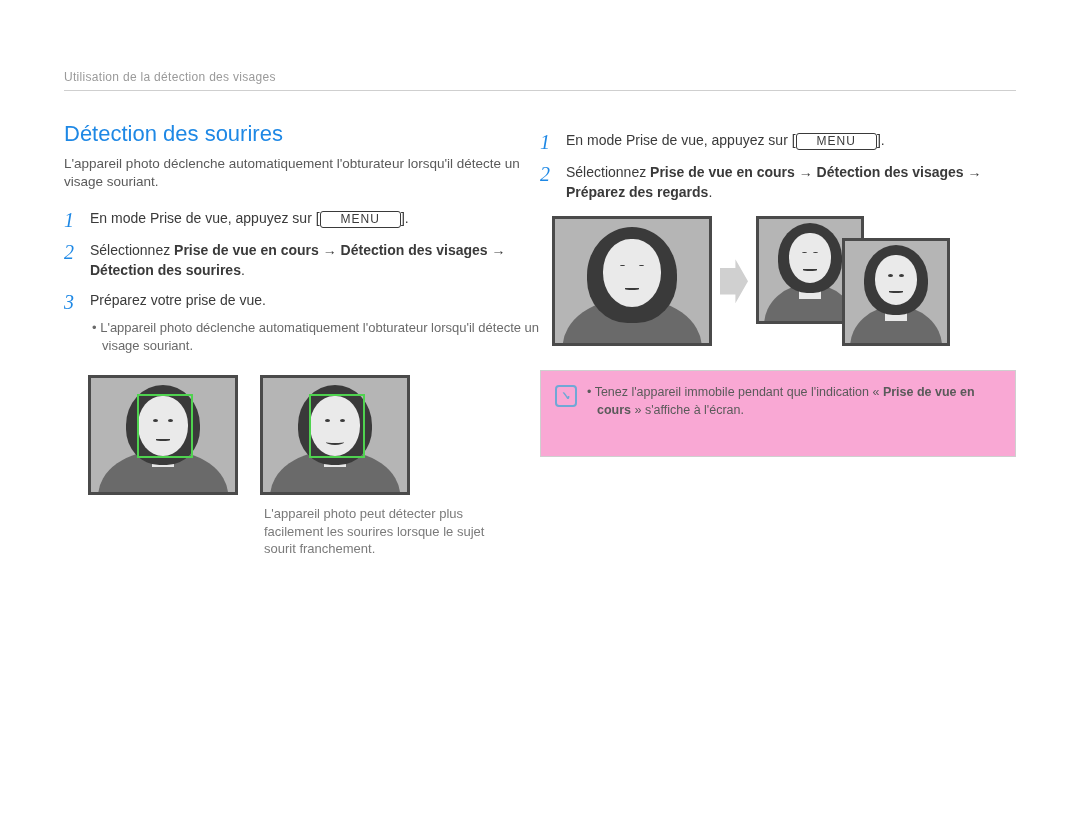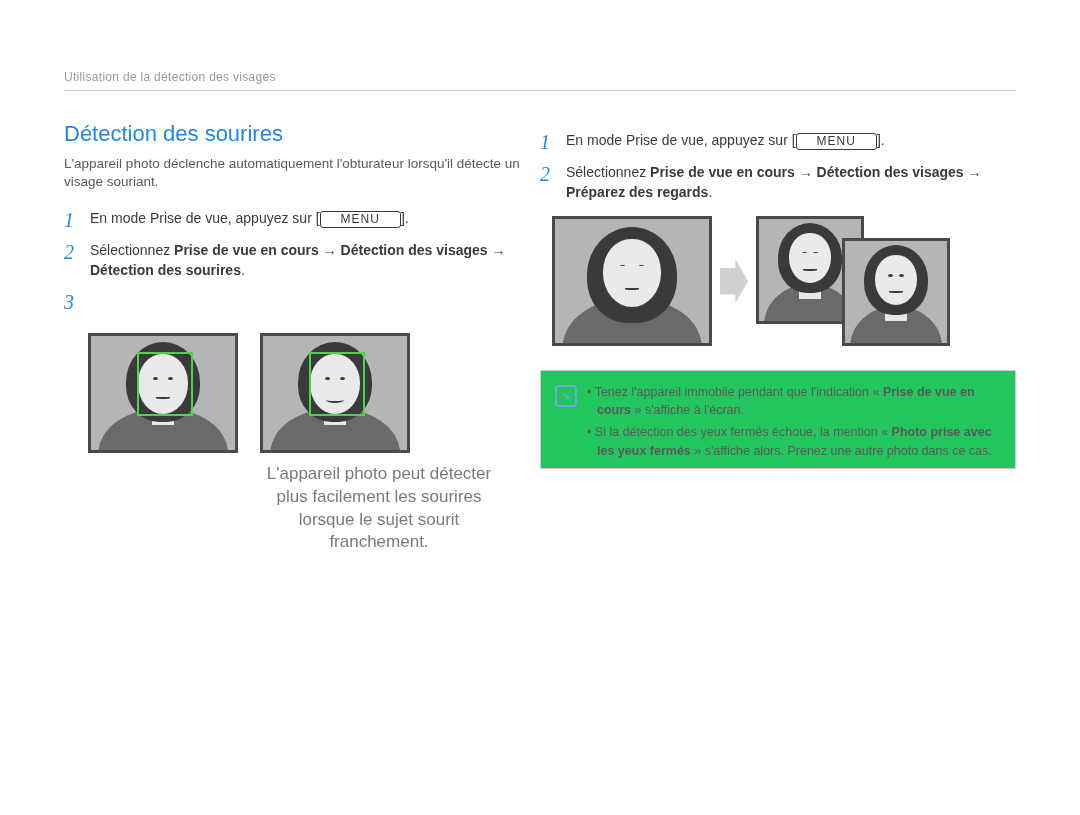--- a/index.html
+++ b/index.html
@@ -12,28 +12,28 @@
   .intro { font-size: 13.5px; color: #5a5a5a; line-height: 1.35; margin-bottom: 18px; }
   .step { display: flex; align-items: flex-start; gap: 10px; margin: 10px 0 4px 0; }
   .stepnum { color: #1e88e5; font-size: 20px; font-style: italic; font-weight: 400; width: 16px; font-family: Georgia, serif; line-height: 1.1; }
   .steptxt { font-size: 14px; color: #3a3a3a; line-height: 1.4; flex: 1; }
   .menu-label { border: 1.5px solid #3a3a3a; border-radius: 3px; padding: 0 20px; font-size: 12px; letter-spacing: 1px; display: inline-block; line-height: 1.25; }
   .sub { margin: 6px 0 0 28px; font-size: 13px; color: #6a6a6a; line-height: 1.4; text-indent: -10px; padding-left: 10px; }
   .bold { font-weight: 700; }
   .figs { display: flex; gap: 22px; margin: 20px 0 8px 24px; }
   .photo { width: 150px; height: 120px; border: 3px solid #4a4a4a; background: #b5b5b5; position: relative; overflow: hidden; }
   .face-frame { position: absolute; border: 2px solid #4fd24f; }
-  .caption { margin: 10px 0 0 200px; width: 230px; font-size: 17px; color: #7a7a7a; line-height: 1.35; text-align: center; }
+  .caption { margin: 10px 0 0 200px; width: 230px; font-size: 13px; color: #7a7a7a; line-height: 1.35; }
   .blink-row { display: flex; align-items: center; gap: 8px; margin: 14px 0 24px 12px; }
   .arrow { width: 28px; height: 44px; background: #d0d0d0; clip-path: polygon(0 20%, 55% 20%, 55% 0, 100% 50%, 55% 100%, 55% 80%, 0 80%); }
   .mini-pair { position: relative; width: 200px; height: 130px; }
   .mini { position: absolute; width: 108px; height: 108px; border: 3px solid #4a4a4a; background: #b5b5b5; overflow: hidden; }
   .mini.a { left: 0; top: 0; }
   .mini.b { left: 86px; top: 22px; }
-  .note { border: 1px solid #cfcfcf; background: #22c55e; padding: 12px 14px 4px 14px; display: flex; gap: 10px; margin-top: 10px; }
+  .note { border: 1px solid #cfcfcf; background: #f9a8d4; padding: 12px 14px 33px 14px; display: flex; gap: 10px; margin-top: 10px; }
   .note-icon { width: 22px; height: 22px; border: 2px solid #6fa8d6; border-radius: 4px; color: #6fa8d6; display: flex; align-items: center; justify-content: center; font-weight: 700; font-size: 12px; flex-shrink: 0; margin-top: 2px; }
   .note-icon::before { content: "\2713"; transform: scaleX(-1); }
   .note-body { font-size: 12.5px; color: #5a5a5a; line-height: 1.45; }
   .note-body ul { list-style: none; }
   .note-body li { text-indent: -10px; padding-left: 10px; margin-bottom: 4px; }
   .footer { text-align: center; font-size: 12.5px; color: #6a6a6a; margin-top: 92px; }
   
   .hair, .head, .neck, .shirt { position: absolute; }
   .shirt { left: 50%; transform: translateX(-50%); bottom: -4px; width: 90%; height: 40%; background: #6a6a6a; border-radius: 50% 50% 0 0 / 100% 100% 0 0; }
   .neck { left: 50%; transform: translateX(-50%); bottom: 22%; width: 22px; height: 18px; background: #e8e8e8; }
@@ -67,21 +67,23 @@
 
       <div class="step">
         <div class="stepnum">2</div>
         <div class="steptxt">
           <span>Sélectionnez </span><span class="bold">Prise de vue en cours</span><span> → </span><span class="bold">Détection des visages</span><span> → </span><span class="bold">Détection des sourires</span><span>.</span>
         </div>
       </div>
 
       <div class="step">
         <div class="stepnum">3</div>
+        <div class="steptxt">Préparez votre prise de vue.</div>
       </div>
+      <div class="sub">• <span>L'appareil photo déclenche automatiquement l'obturateur lorsqu'il détecte un visage souriant.</span></div>
 
       <div class="figs">
         <div class="photo">
           <div class="shirt"></div>
             <div class="neck"></div>
             <div class="hair"></div>
           <div class="head">
               <div class="eye l"></div>
               <div class="eye r"></div>
               <div class="mouth closed"></div>
@@ -153,21 +155,20 @@
             </div>
           </div>
         </div>
       </div>
 
       <div class="note">
         <div class="note-icon"></div>
         <div class="note-body">
           <ul>
             <li>• <span>Tenez l'appareil immobile pendant que l'indication « </span><span class="bold">Prise de vue en cours</span><span> » s'affiche à l'écran.</span></li>
-            <li>• <span>Si la détection des yeux fermés échoue, la mention « </span><span class="bold">Photo prise avec les yeux fermés</span><span> » s'affiche alors. Prenez une autre photo dans ce cas.</span></li>
           </ul>
         </div>
       </div>
     </div>
 
   </div>
 
 
 </div>
 

